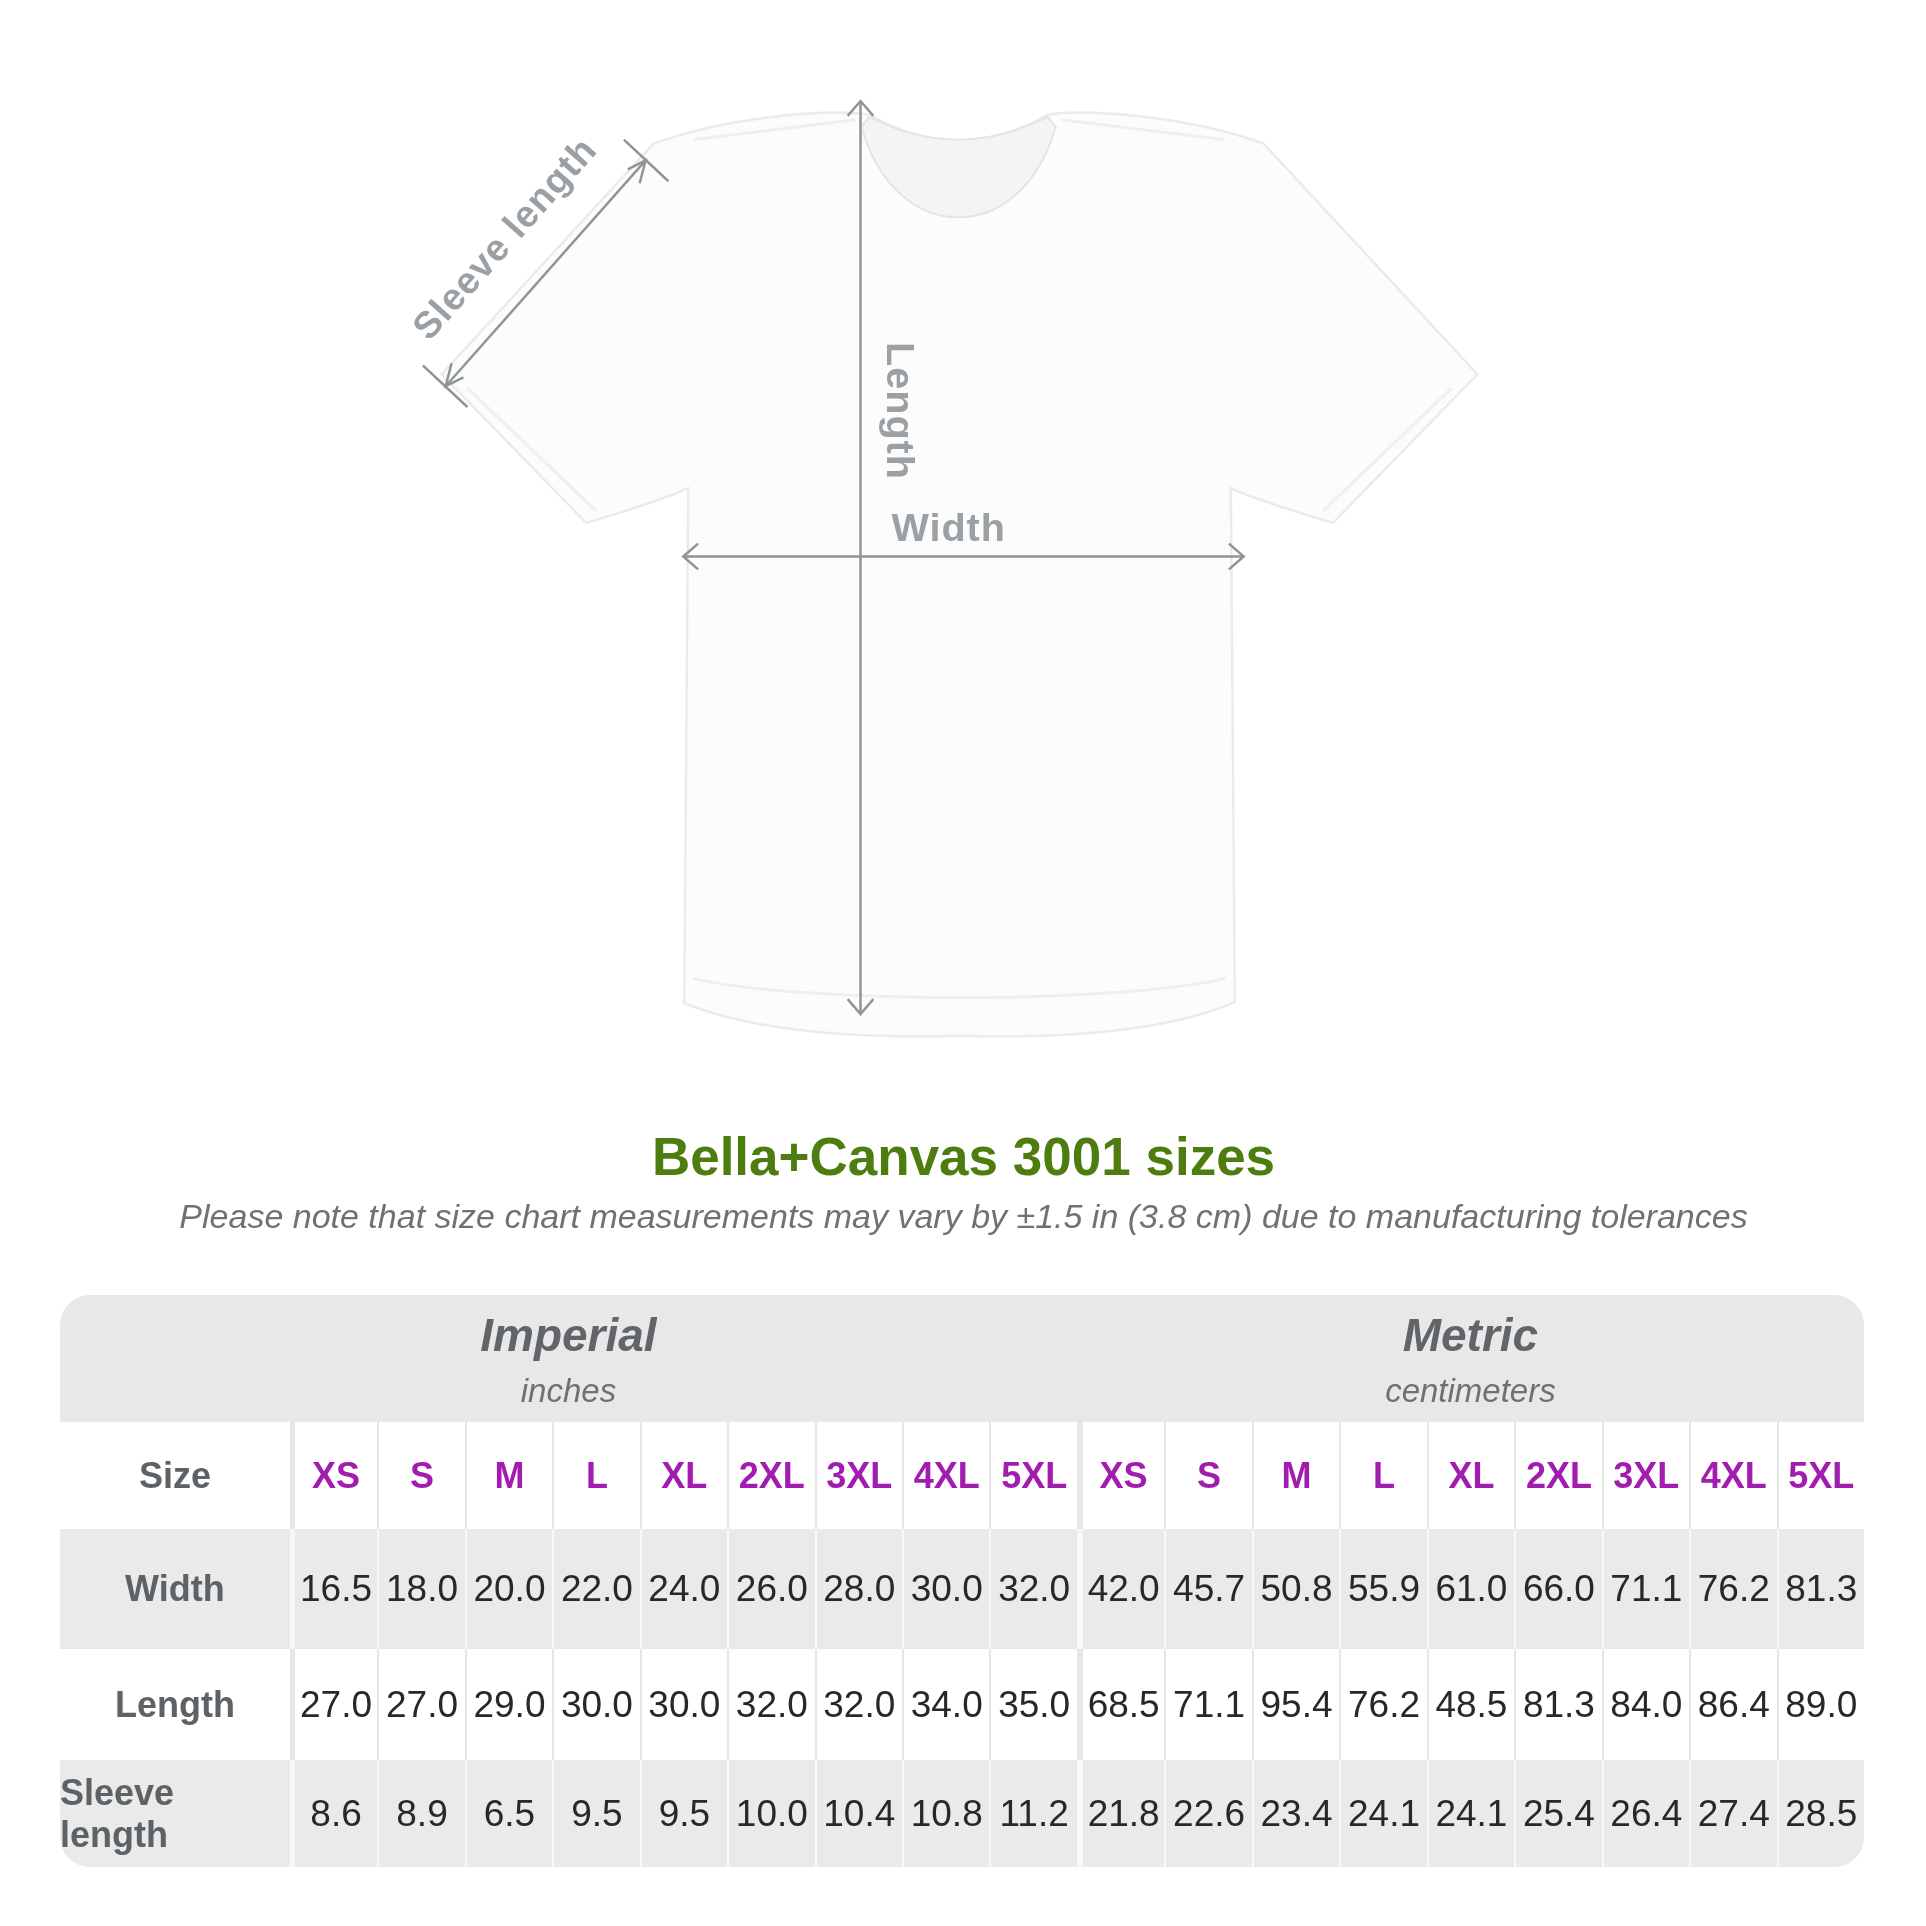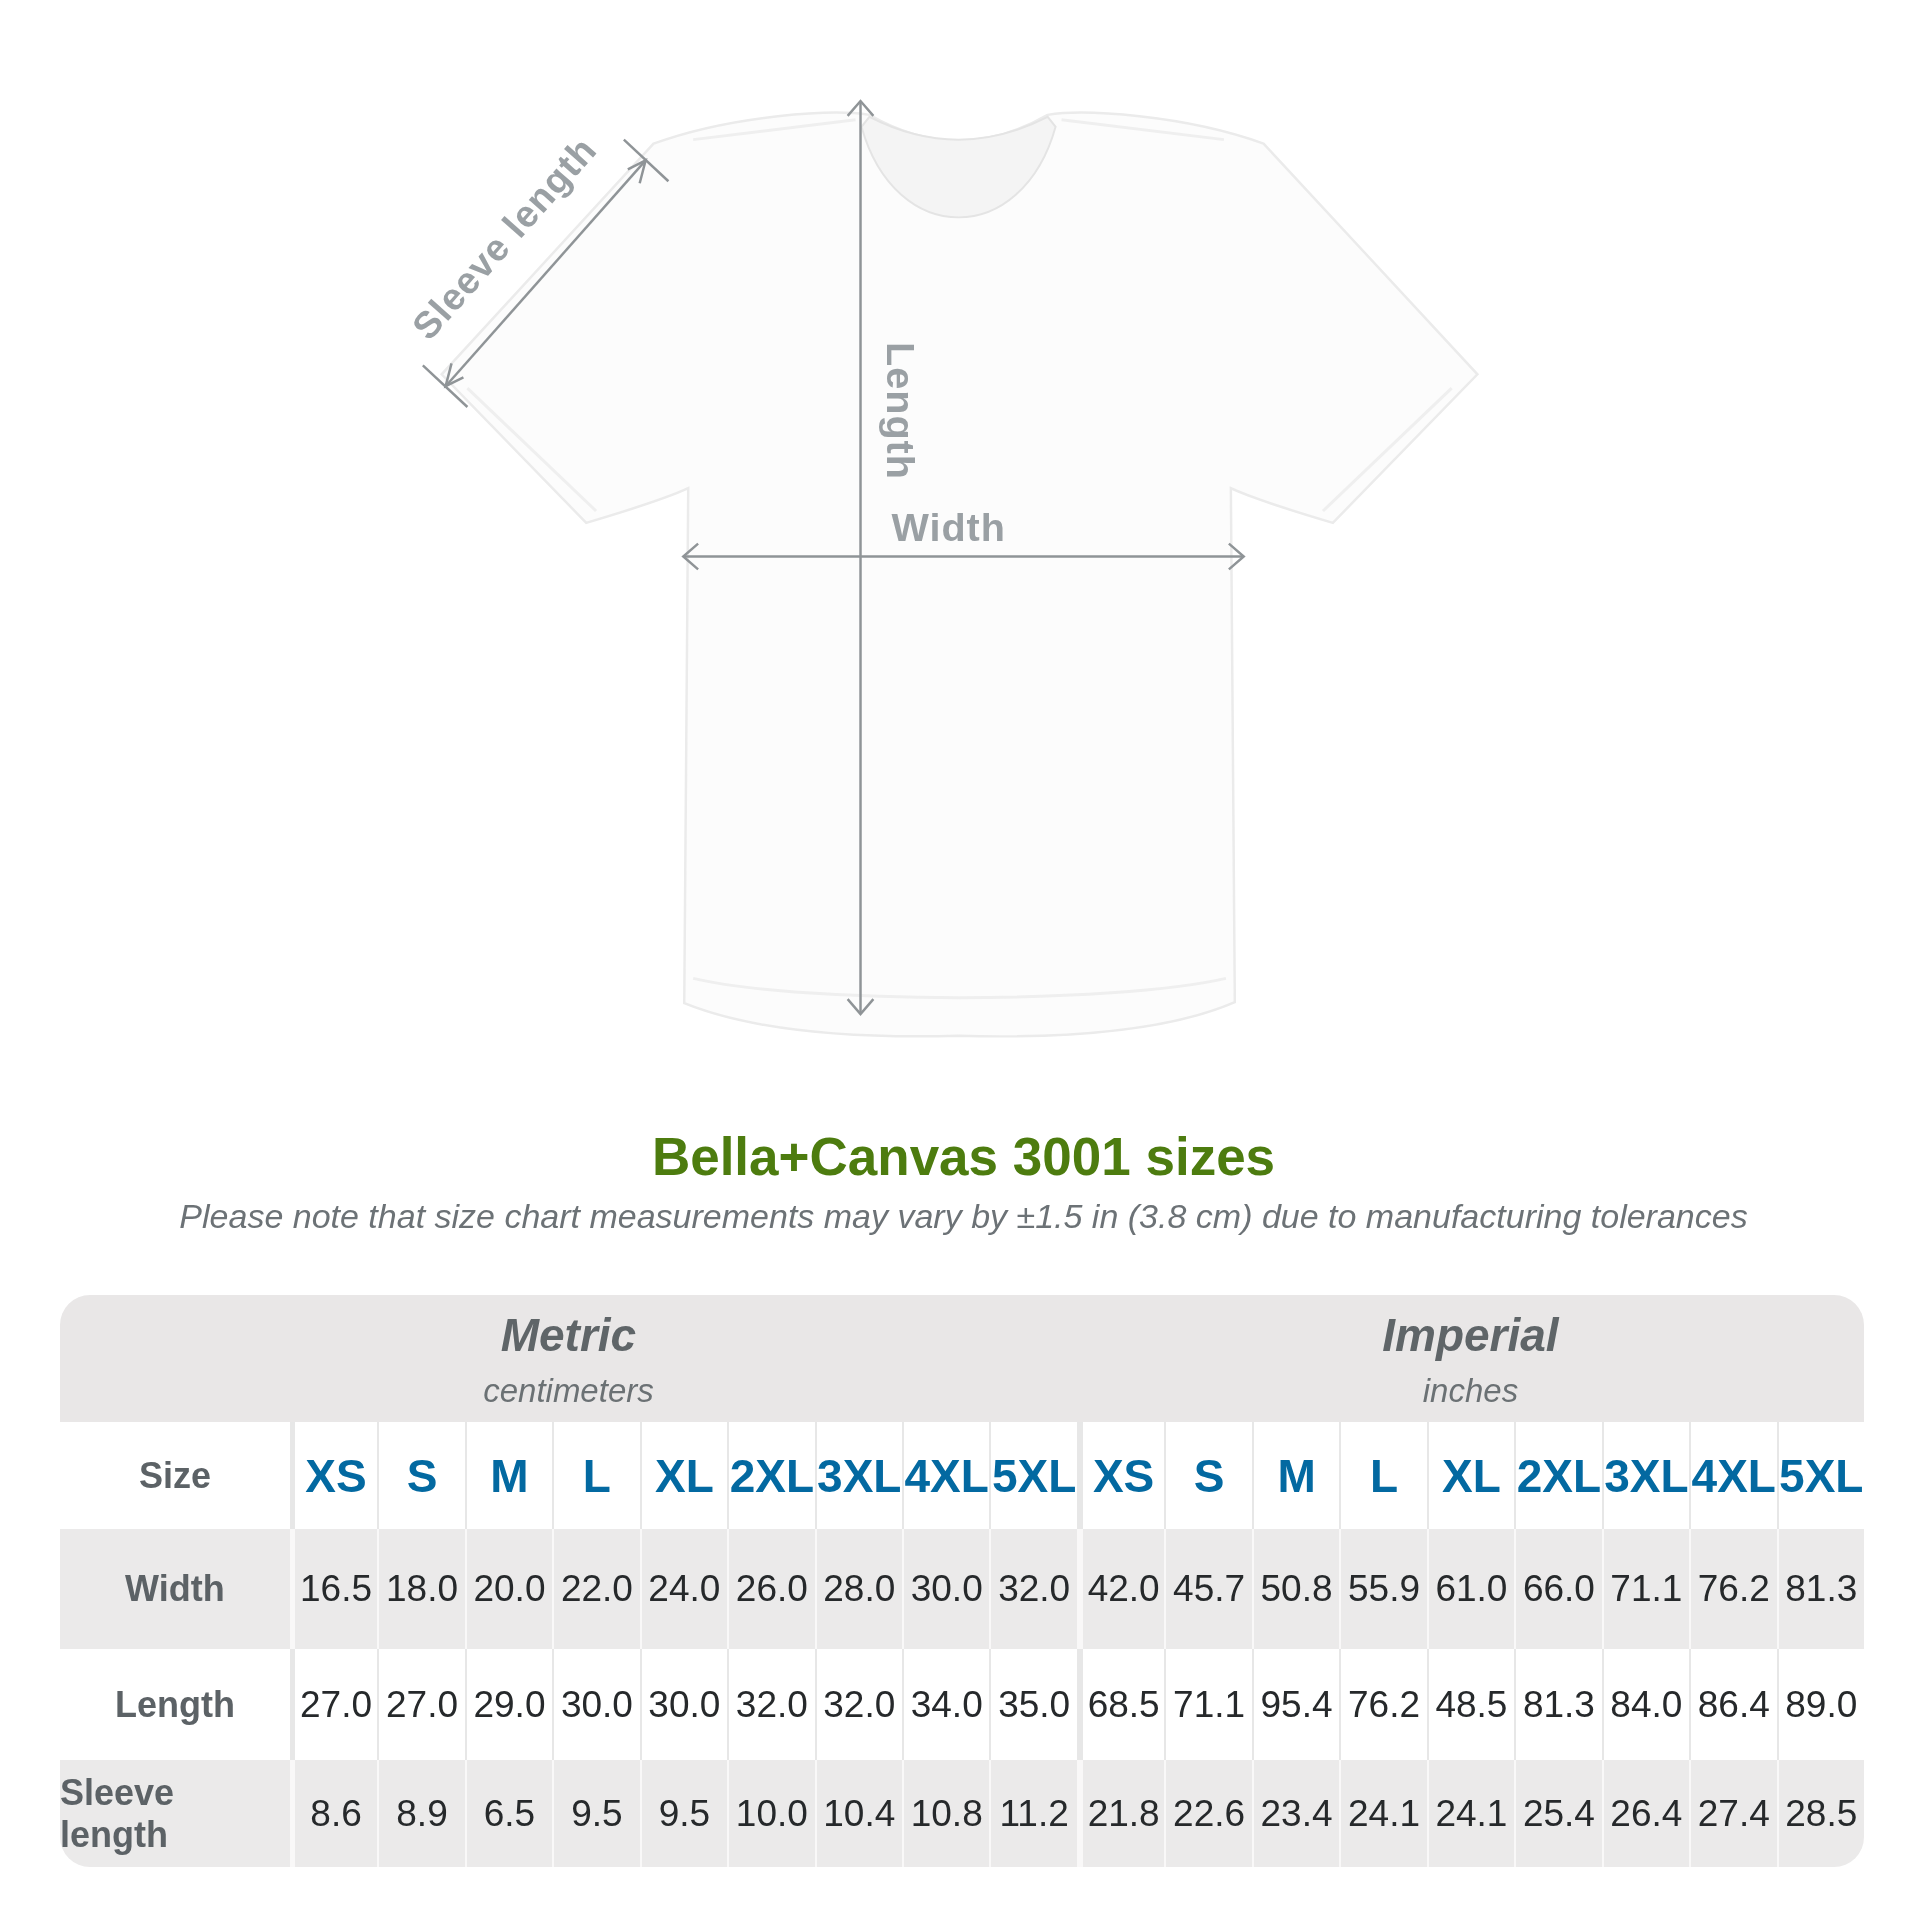--- a/index.html
+++ b/index.html
@@ -31,21 +31,21 @@
   .row-gray {background:#ebeaea;--sep:#f9f8f8;}
   .row-white{background:#ffffff;--sep:#e7e7e7;}
   .row-w{height:120px;}
   .row-l{height:111px;}
   .row-s{height:108px;}
   .c{height:100%;display:flex;align-items:center;justify-content:center;border-left:2px solid var(--sep);}
   .t-row > .c:first-child{border-left:none;}
   .t-row > .c:nth-child(2){border-left-width:5px;}
   .t-row > .c:nth-child(11){border-left-width:6px;}
   .lbl{font-size:36px;font-weight:bold;color:#5c6266;}
-  .szh{font-size:46px;font-weight:bold;color:#0369a1;}
+  .szh{font-size:36px;font-weight:bold;color:#a21caf;}
   .val{font-size:37px;color:#26292b;}
 </style>
 </head>
 <body>
 
 <div class="stage">
 
   <svg class="diagram-svg" width="1927" height="1119" viewBox="0 0 1946 1130">
 
     <path class="tee-outline" d="M 660,145
@@ -101,27 +101,27 @@
 
   <div class="heading">
     <div class="title">Bella+Canvas 3001 sizes</div>
     <div class="subtitle">Please note that size chart measurements may vary by ±1.5 in (3.8 cm) due to manufacturing tolerances</div>
   </div>
 
   <div class="size-table">
 
     <div class="unit-band">
       <div class="unit-cell">
+        <div class="unit-name">Imperial</div>
+        <div class="unit-sub">inches</div>
+      </div>
+      <div class="unit-cell">
         <div class="unit-name">Metric</div>
         <div class="unit-sub">centimeters</div>
       </div>
-      <div class="unit-cell">
-        <div class="unit-name">Imperial</div>
-        <div class="unit-sub">inches</div>
-      </div>
     </div>
 
     <div class="t-row row-sizes">
       <div class="c">
           <span class="lbl">Size</span>
         </div>
       <div class="c">
           <span class="szh">XS</span>
         </div>
       <div class="c">

